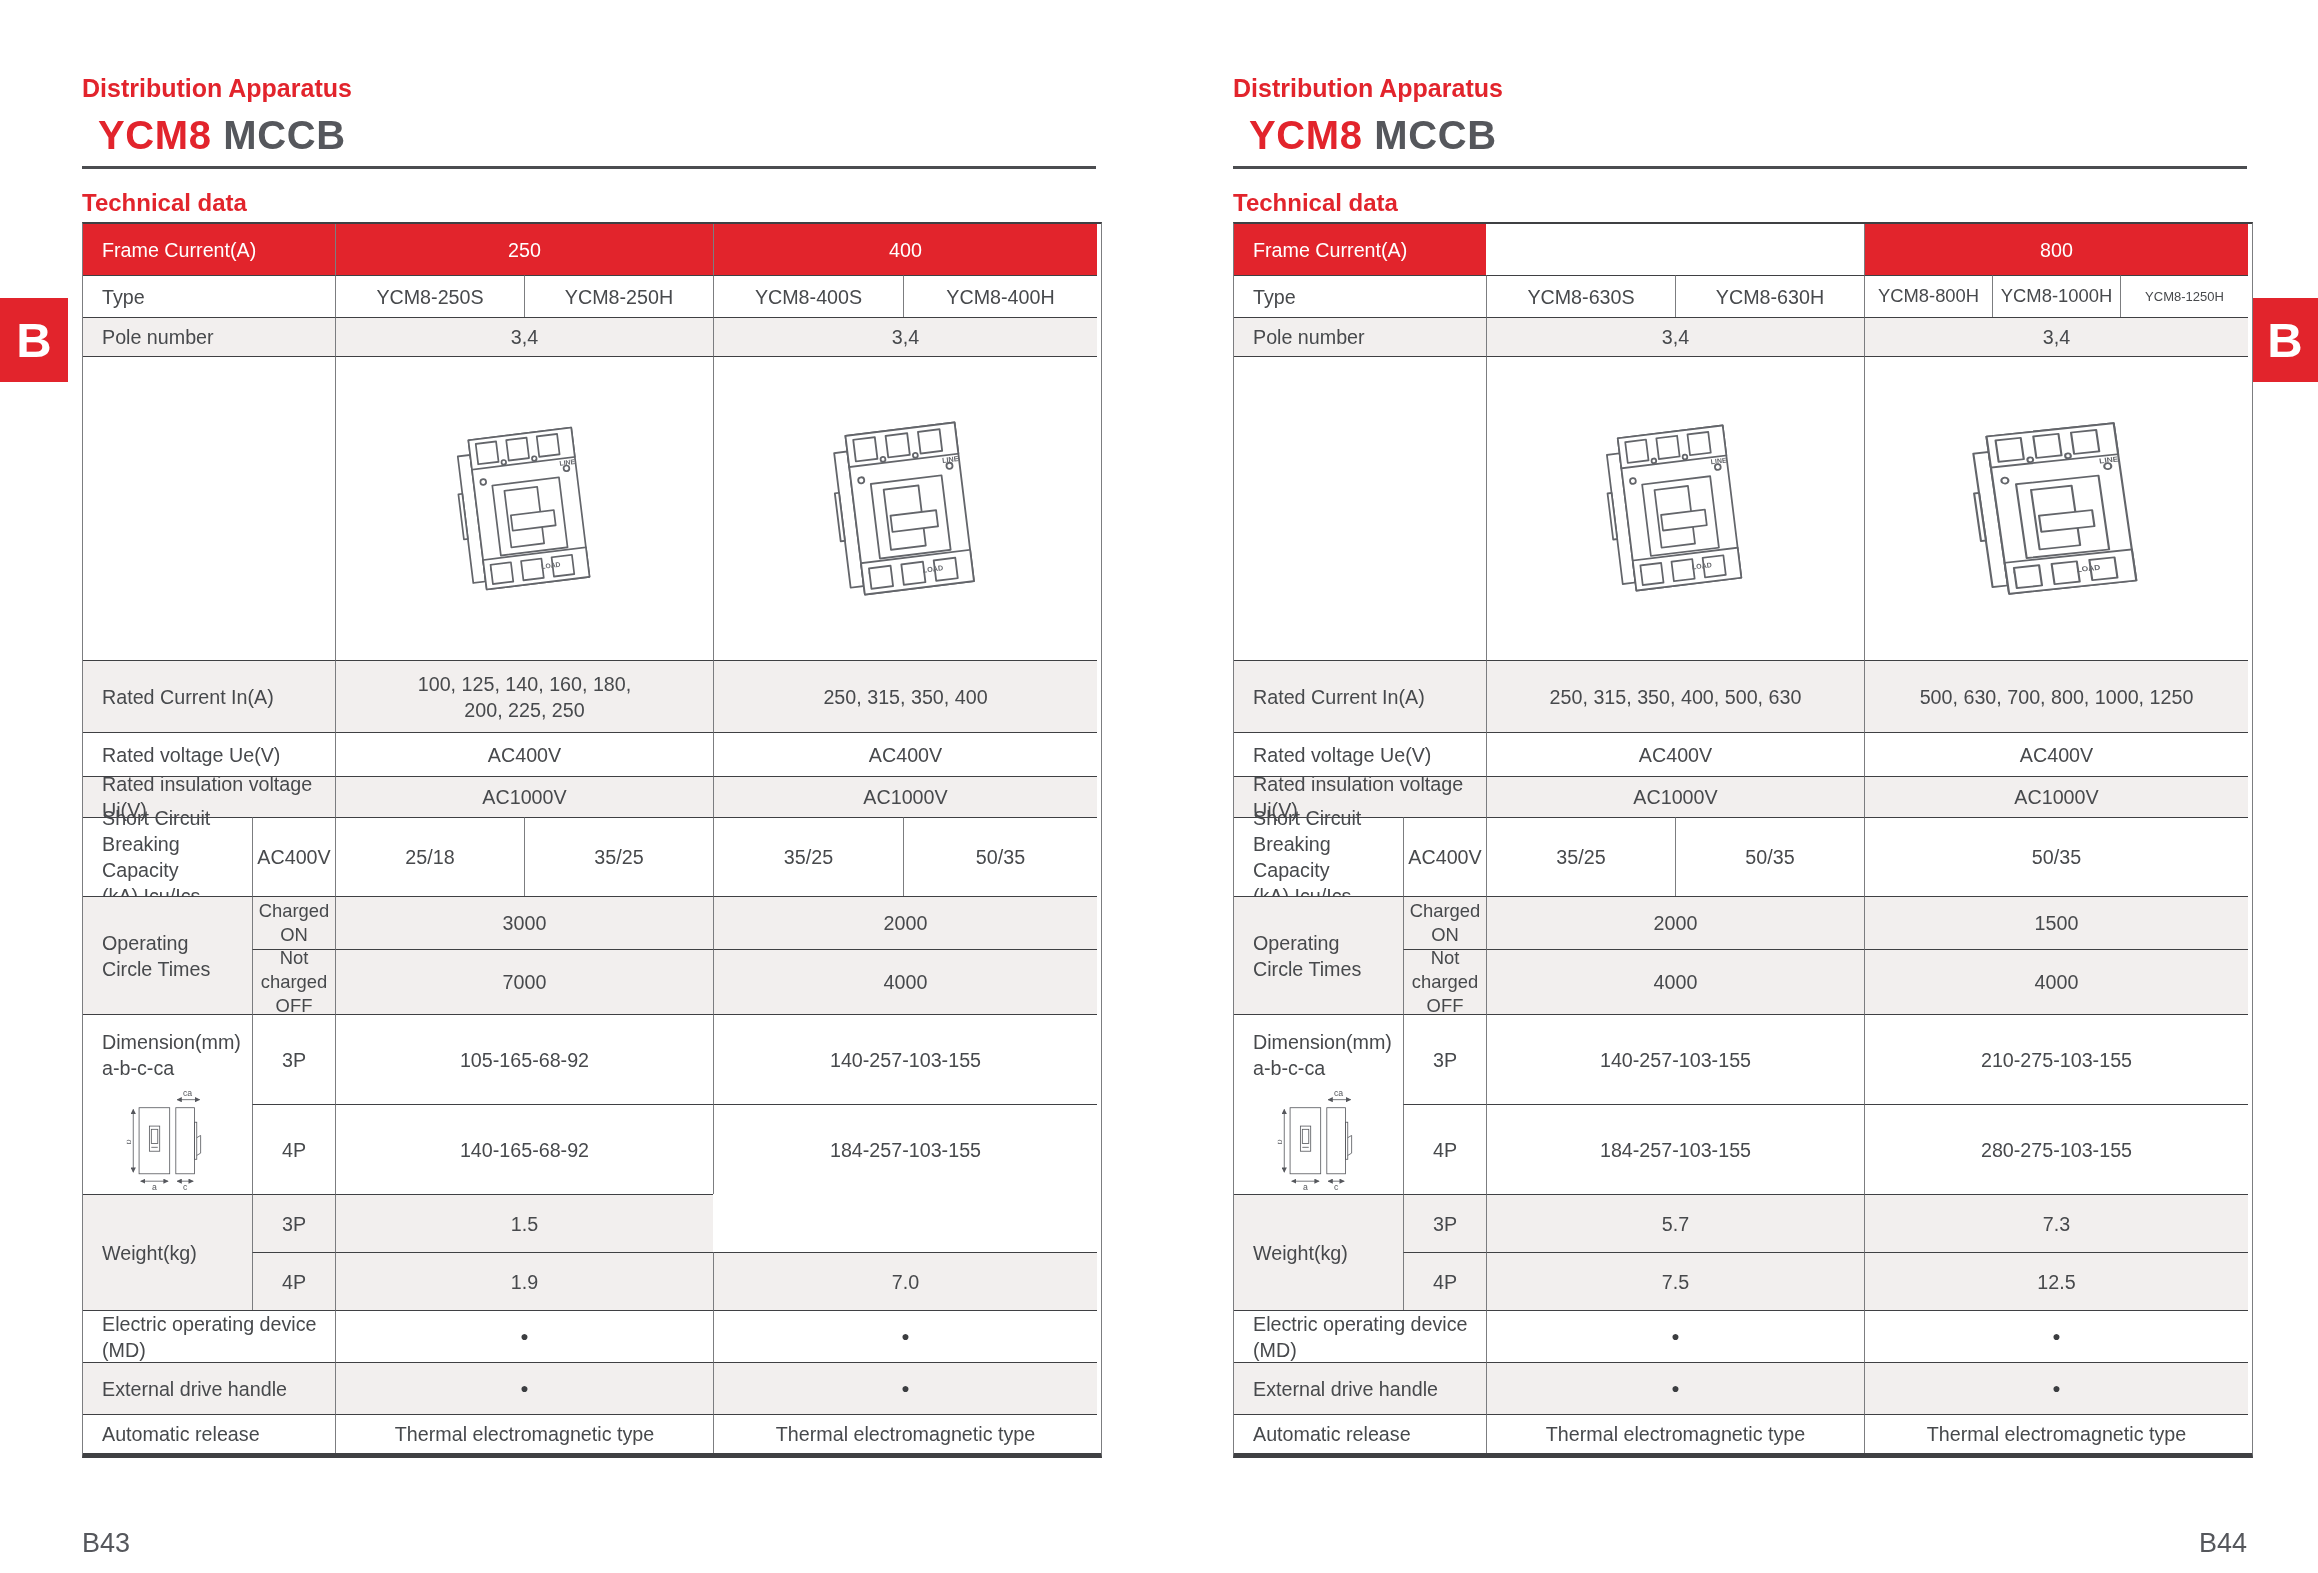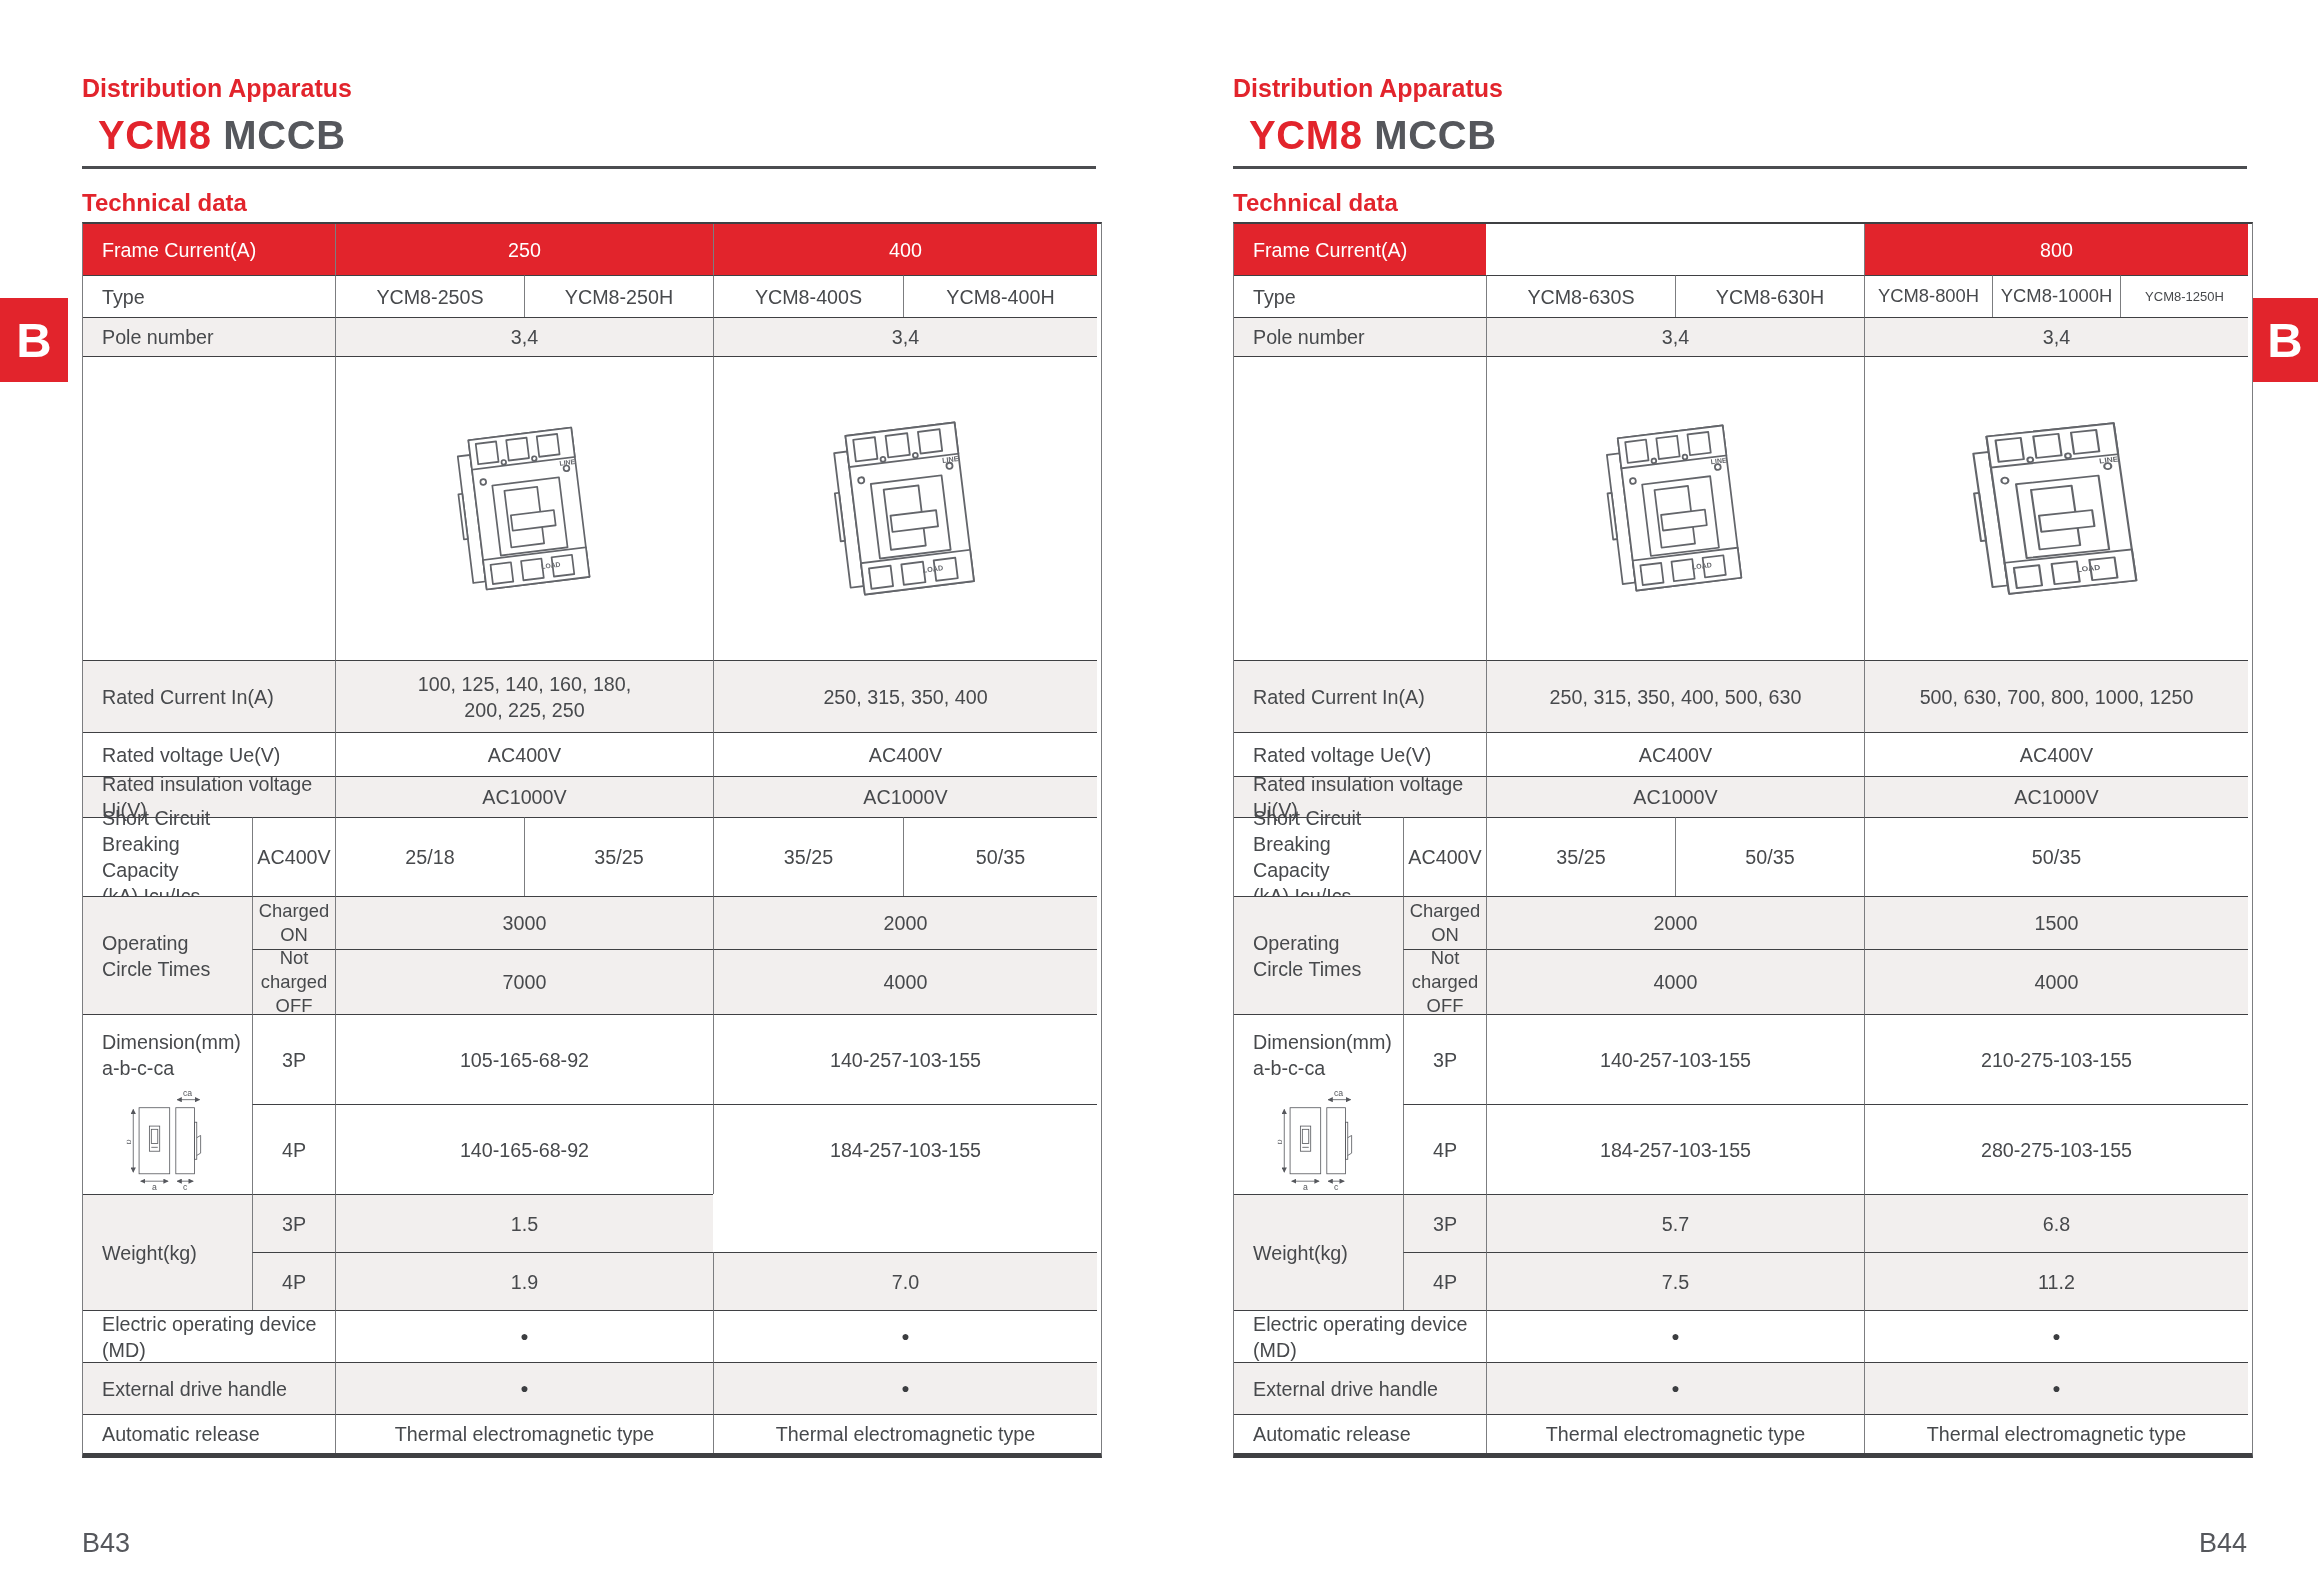--- a/index.html
+++ b/index.html
@@ -322,24 +322,24 @@
     <div class="cell bt bl" style="grid-area:11/2/12/3">3P</div>
     <div class="cell bt bl" style="grid-area:11/3/12/5">140-257-103-155</div>
     <div class="cell bt bl" style="grid-area:11/5/12/8">210-275-103-155</div>
     <div class="cell bt bl" style="grid-area:12/2/13/3">4P</div>
     <div class="cell bt bl" style="grid-area:12/3/13/5">184-257-103-155</div>
     <div class="cell bt bl" style="grid-area:12/5/13/8">280-275-103-155</div>
 
     <div class="cell lbl bt stripe" style="grid-area:13/1/15/2">Weight(kg)</div>
     <div class="cell bt bl stripe" style="grid-area:13/2/14/3">3P</div>
     <div class="cell bt bl stripe" style="grid-area:13/3/14/5">5.7</div>
-    <div class="cell bt bl stripe" style="grid-area:13/5/14/8">6.8</div>
+    <div class="cell bt bl stripe" style="grid-area:13/5/14/8">7.3</div>
     <div class="cell bt bl stripe" style="grid-area:14/2/15/3">4P</div>
     <div class="cell bt bl stripe" style="grid-area:14/3/15/5">7.5</div>
-    <div class="cell bt bl stripe" style="grid-area:14/5/15/8">11.2</div>
+    <div class="cell bt bl stripe" style="grid-area:14/5/15/8">12.5</div>
 
     <div class="cell lbl bt" style="grid-area:15/1/16/3">Electric operating device (MD)</div>
     <div class="cell bt bl dotcell" style="grid-area:15/3/16/5">●</div>
     <div class="cell bt bl dotcell" style="grid-area:15/5/16/8">●</div>
 
     <div class="cell lbl bt stripe" style="grid-area:16/1/17/3">External drive handle</div>
     <div class="cell bt bl stripe dotcell" style="grid-area:16/3/17/5">●</div>
     <div class="cell bt bl stripe dotcell" style="grid-area:16/5/17/8">●</div>
 
     <div class="cell lbl bt" style="grid-area:17/1/18/3">Automatic release</div>

